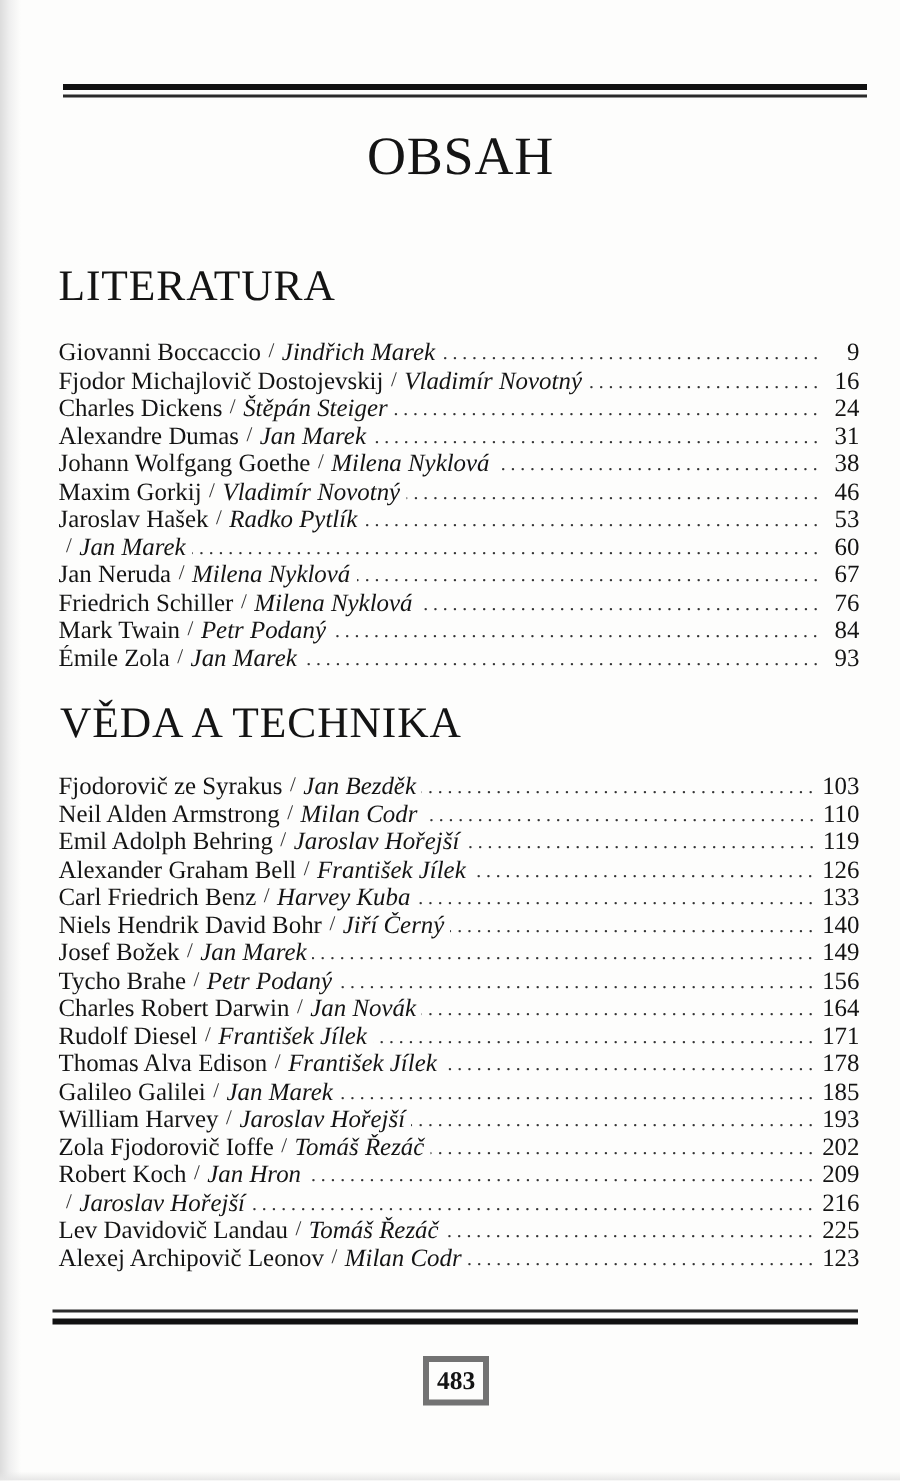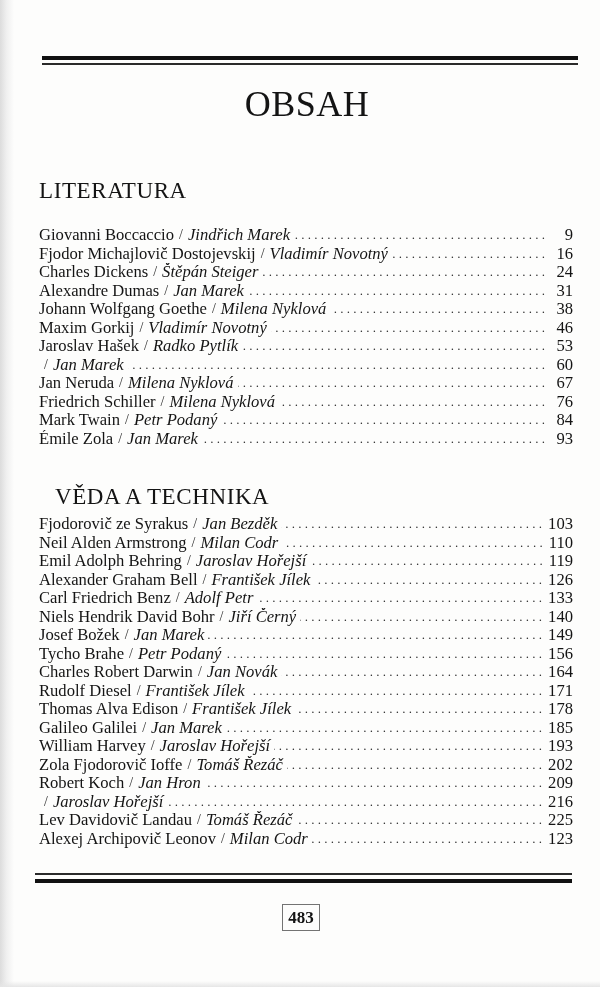--- a/index.html
+++ b/index.html
@@ -41,21 +41,21 @@
       left: 0; width: 614px;
       top: 82px;
       text-align: center;
       font-size: 36px;
       line-height: 44px;
       letter-spacing: 0.5px;
     }
     .section-heading {
       position: absolute;
       left: 39px;
-      font-size: 23px;
+      font-size: 29px;
       line-height: 28px;
       letter-spacing: 0.6px;
     }
     .toc-list {
       position: absolute;
       left: 39px;
       width: 534px;
       margin: 0;
       padding: 0;
       list-style: none;
@@ -90,21 +90,21 @@
       flex: 0 0 auto;
       min-width: 22px;
       text-align: right;
     }
     .page-number-box {
       position: absolute;
       left: 282px;
       top: 904px;
       width: 36px;
       height: 25px;
-      border: 1px solid #737373;
+      border: 4px solid #737373;
       text-align: center;
       font-size: 17px;
       font-weight: bold;
       line-height: 25px;
     }
   </style>
 </head>
 <body>
 
 <div class="binding-shadow"></div>
@@ -195,21 +195,21 @@
     </li>
   <li class="toc-entry">
       <span class="toc-subject">Émile Zola</span>
       <span class="toc-sep">/</span>
       <span class="toc-author">Jan Marek</span>
       <span class="toc-leader"></span>
       <span class="toc-page">93</span>
     </li>
 </ul>
 
-<h2 class="section-heading" style="top:467px;margin:16px;font-weight:normal;text-align:right;">VĚDA A TECHNIKA</h2>
+<h2 class="section-heading" style="top:467px;margin:1px;font-weight:normal;text-align:right;">VĚDA A TECHNIKA</h2>
 <ul class="toc-list" style="top:515px;">
   <li class="toc-entry">
       <span class="toc-subject">Fjodorovič ze Syrakus</span>
       <span class="toc-sep">/</span>
       <span class="toc-author">Jan Bezděk</span>
       <span class="toc-leader"></span>
       <span class="toc-page">103</span>
     </li>
   <li class="toc-entry">
       <span class="toc-subject">Neil Alden Armstrong</span>
@@ -228,21 +228,21 @@
   <li class="toc-entry">
       <span class="toc-subject">Alexander Graham Bell</span>
       <span class="toc-sep">/</span>
       <span class="toc-author">František Jílek</span>
       <span class="toc-leader"></span>
       <span class="toc-page">126</span>
     </li>
   <li class="toc-entry">
       <span class="toc-subject">Carl Friedrich Benz</span>
       <span class="toc-sep">/</span>
-      <span class="toc-author">Adolf Petr</span>
+      <span class="toc-author">Harvey Kuba</span>
       <span class="toc-leader"></span>
       <span class="toc-page">133</span>
     </li>
   <li class="toc-entry">
       <span class="toc-subject">Niels Hendrik David Bohr</span>
       <span class="toc-sep">/</span>
       <span class="toc-author">Jiří Černý</span>
       <span class="toc-leader"></span>
       <span class="toc-page">140</span>
     </li>

